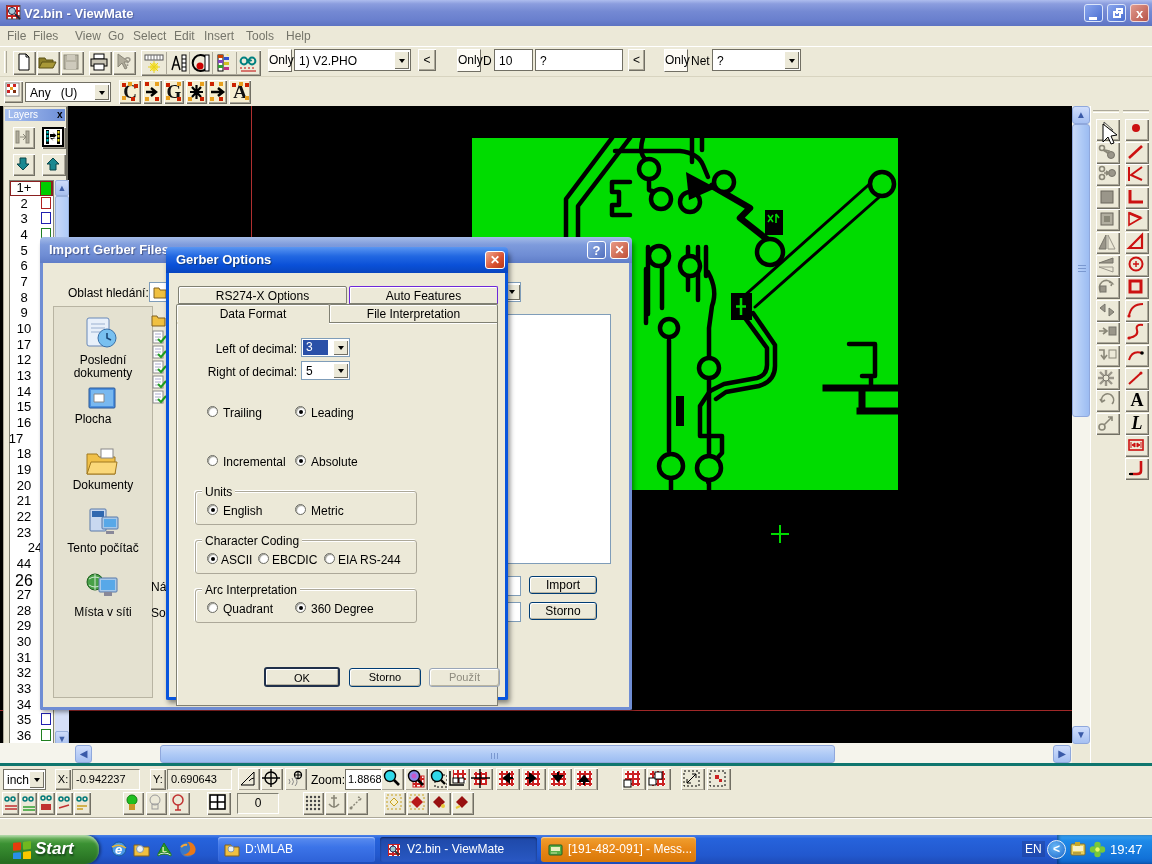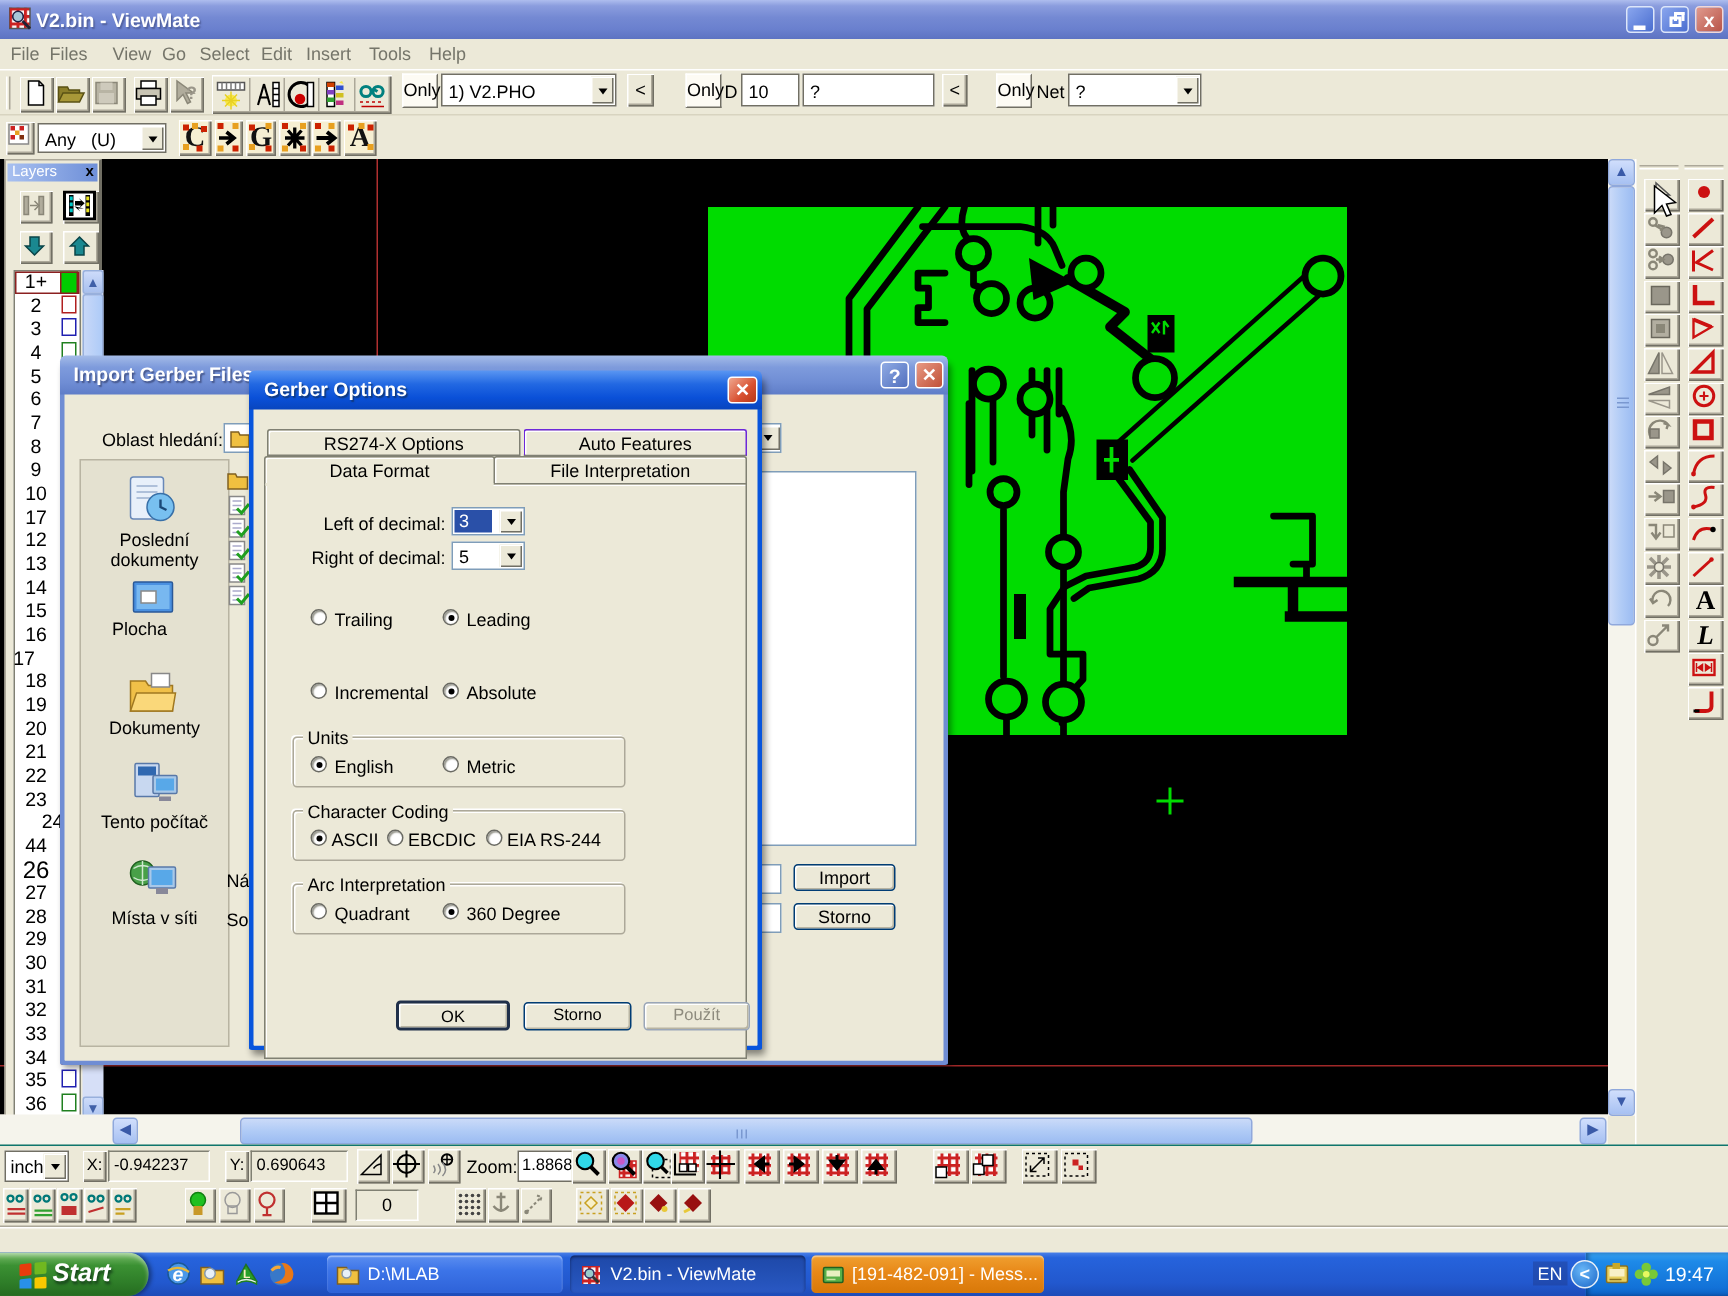--- a/index.html
+++ b/index.html
@@ -534,21 +534,21 @@
 </div>
 
 <div class="abs" id="hsbrow" style="left:0;top:743px;width:1072px;height:20px;background:#F5F4EC;">
 <div class="abs" style="left:75px;top:2px;width:17px;height:18px;background:linear-gradient(180deg,#D0DEFC,#A6C0F2);border:1px solid #8FA8DC;border-radius:3px;color:#3A5AA8;font-size:10px;text-align:center;line-height:16px;">◀</div>
 <div class="abs" style="left:160px;top:2px;width:675px;height:18px;background:linear-gradient(180deg,#CADAF8,#B0CBF6 50%,#9CBCF2);border:1px solid #90A8DC;border-radius:3px;">
       <div class="abs" style="left:330px;top:7px;width:1px;height:6px;background:#7A98D0;box-shadow:3px 0 0 #7A98D0,6px 0 0 #7A98D0;"></div>
     </div>
 <div class="abs" style="left:1053px;top:2px;width:18px;height:18px;background:linear-gradient(180deg,#D0DEFC,#A6C0F2);border:1px solid #8FA8DC;border-radius:3px;color:#3A5AA8;font-size:10px;text-align:center;line-height:16px;">▶</div>
 </div>
 
-<div class="abs" id="rowA" style="left:0;top:763px;width:1152px;height:27px;background:#ECE9D8;border-top:1px solid #0f766e;">
+<div class="abs" id="rowA" style="left:0;top:763px;width:1152px;height:27px;background:#ECE9D8;border-top:3px solid #0f766e;">
 <div class="abs combo" style="left:3px;top:3px;width:43px;height:21px;background:#fff;border:1px solid #716F64;">
       <span style="position:absolute;left:3px;top:3px;font-size:12px;">inch</span>
       <div class="ar"></div>
     </div>
 <div class="abs tbtn" style="left:55px;top:3px;width:16px;height:21px;text-align:center;line-height:21px;font-size:11px;">X:</div>
 <div class="abs sunkg" style="left:72px;top:3px;width:68px;height:21px;font-size:11px;line-height:19px;padding-left:3px;">-0.942237</div>
 <div class="abs tbtn" style="left:150px;top:3px;width:16px;height:21px;text-align:center;line-height:21px;font-size:11px;">Y:</div>
 <div class="abs sunkg" style="left:167px;top:3px;width:65px;height:21px;font-size:11px;line-height:19px;padding-left:3px;">0.690643</div>
 <div class="abs tbtn" style="left:238px;top:2px;width:22px;height:23px;"><svg width="20" height="21">
         <path d="M3 17 L16 17 L16 4 z" fill="none" stroke="#000"></path>

